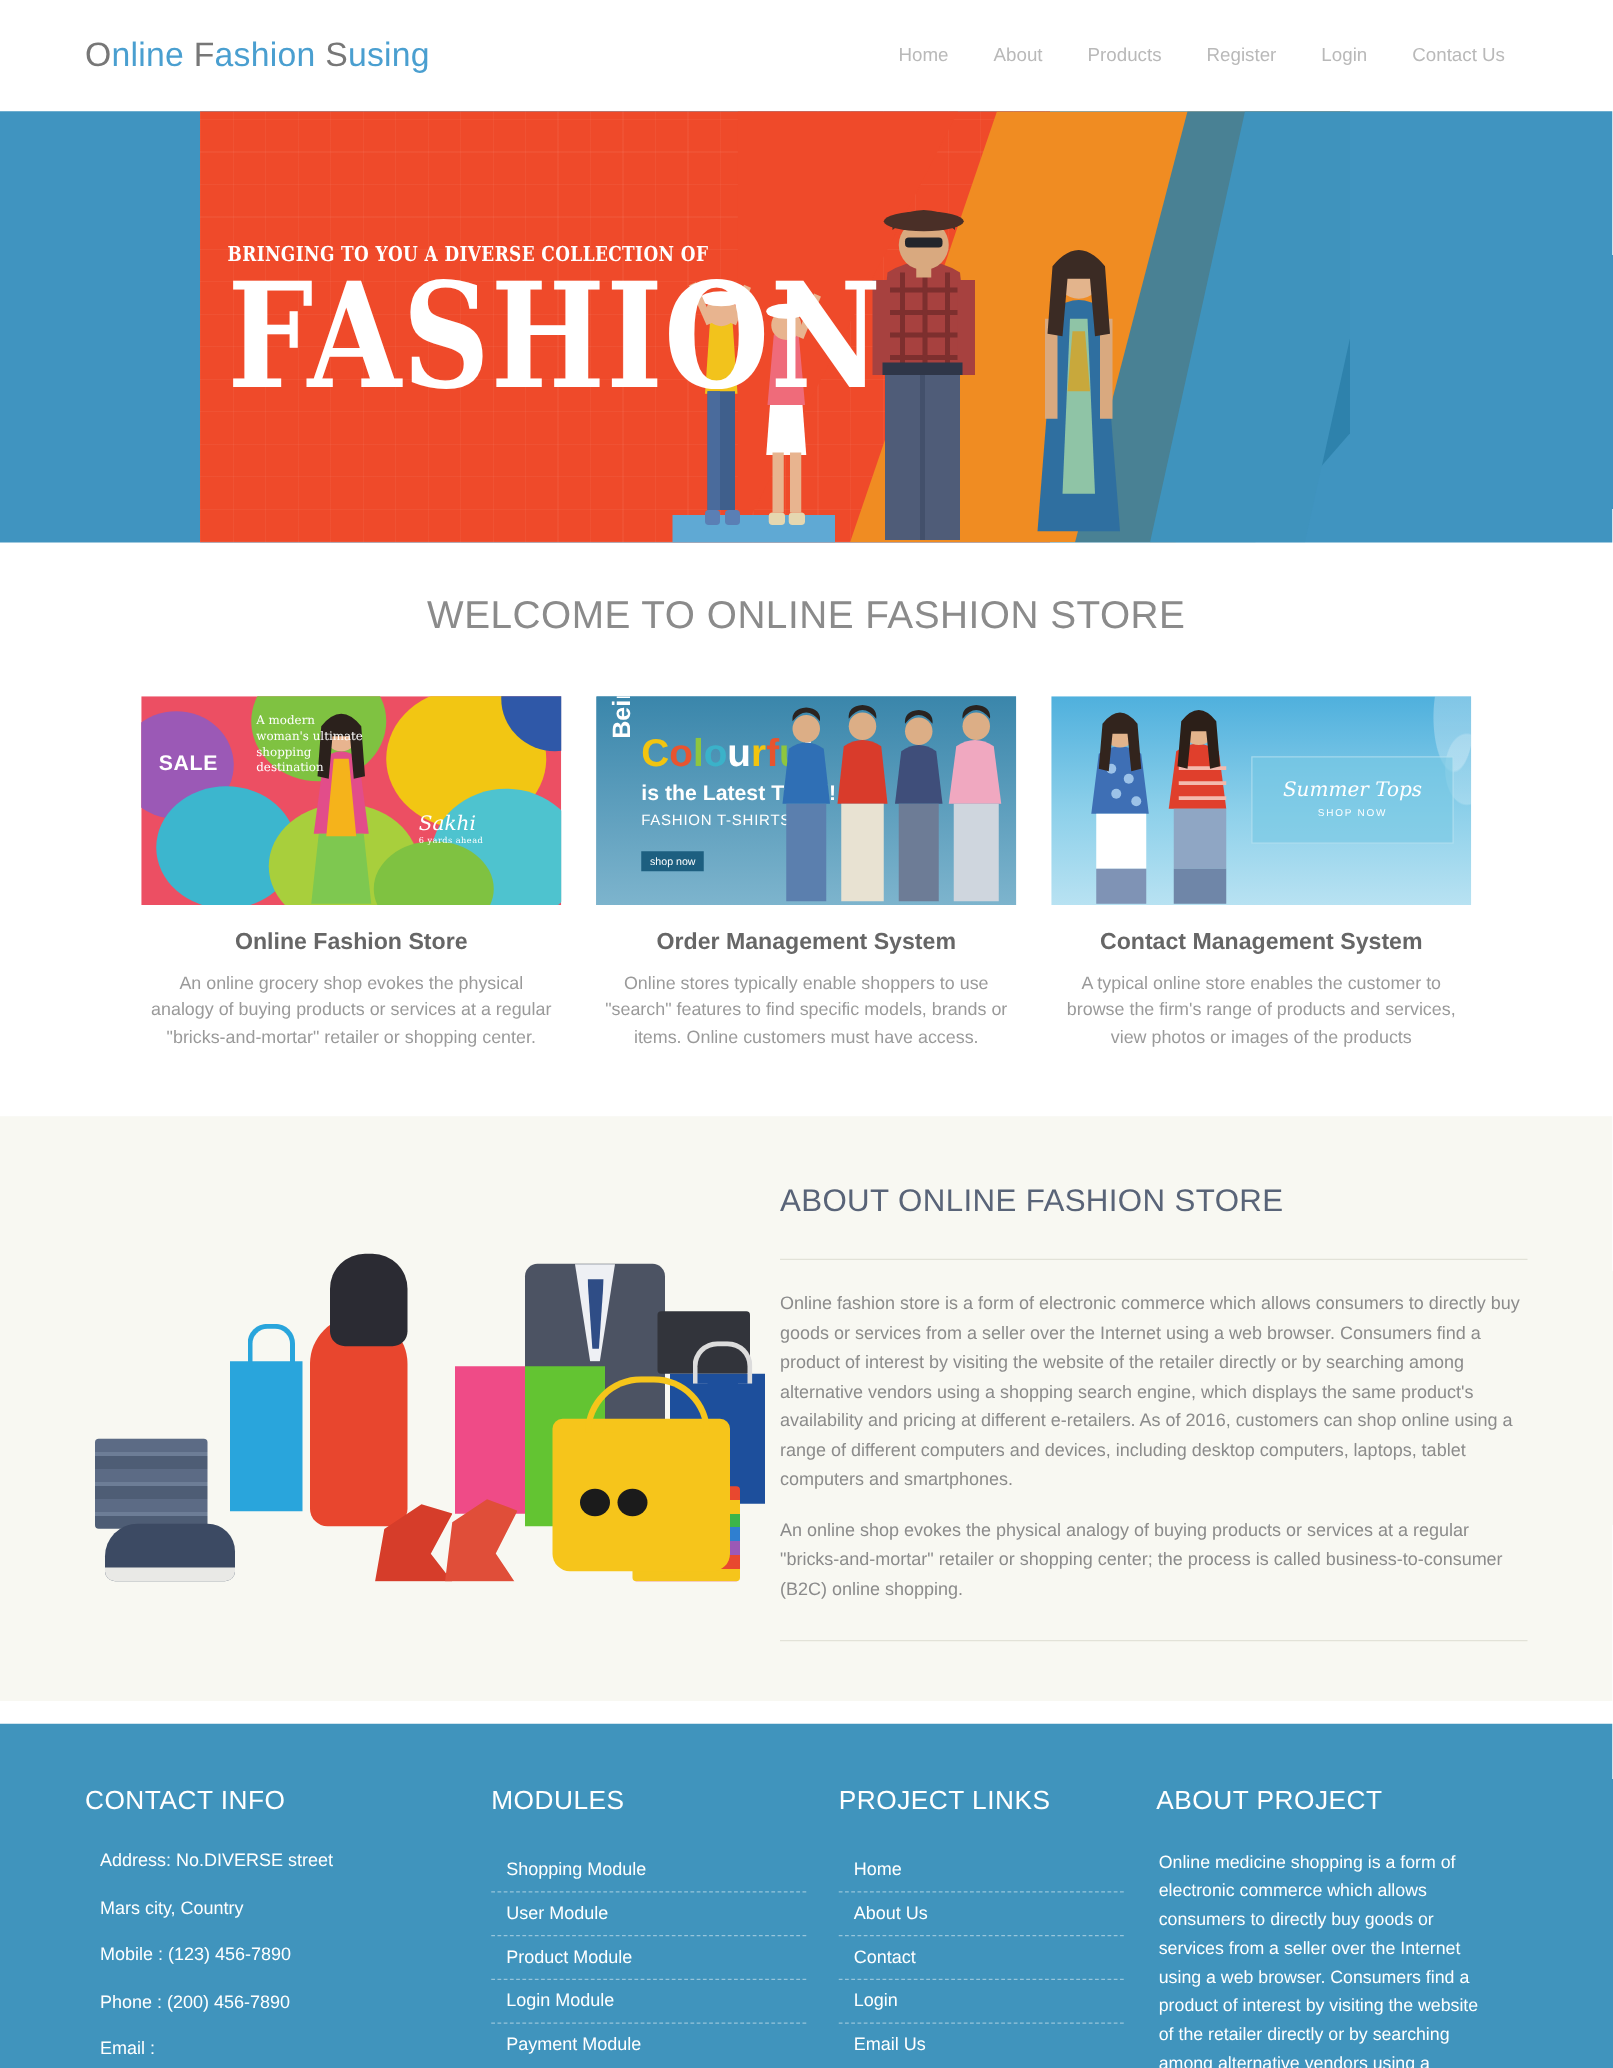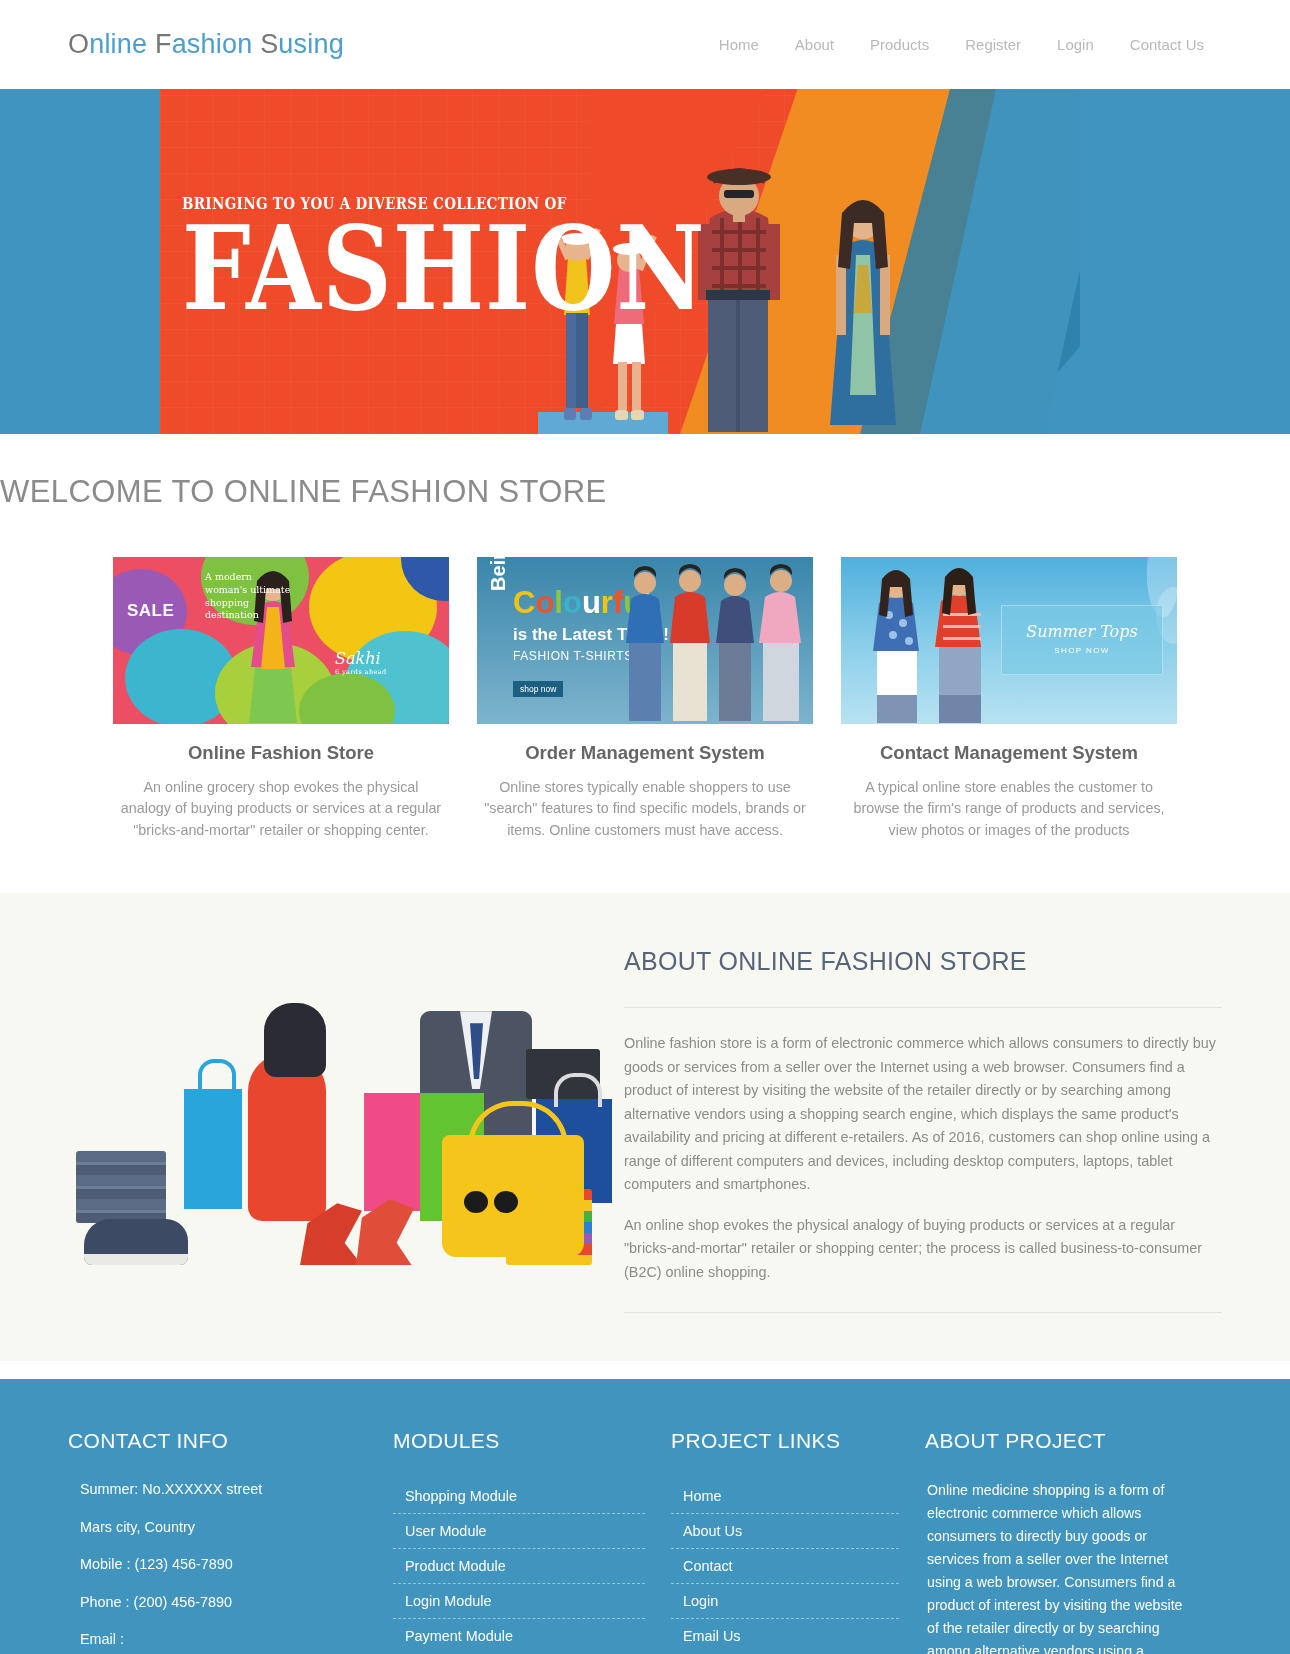--- a/index.html
+++ b/index.html
@@ -124,21 +124,21 @@
     position: absolute; left: 378px; bottom: 0;
     width: 130px; height: 22px; background: #5fa9d4;
   }
 
   
   .welcome {
     background: #ffffff;
     padding: 40px 0 0 0;
   }
   .welcome h2 {
-    text-align: left;
+    text-align: center;
     color: #8b8b8b;
     font-size: 31px;
     font-weight: 400;
     letter-spacing: .4px;
     padding: 0 0 4px 0;
   }
 
   .cards {
     display: flex;
     justify-content: center;
@@ -612,21 +612,21 @@
     <div class="about-rule bottom"></div>
   </div>
 </section>
 
 <div class="footer-gap"></div>
 
 <footer class="site-footer">
 
   <div class="fcol c1">
     <h4>CONTACT INFO</h4>
-    <div class="contact-line">Summer: No.XXXXXX street</div>
+    <div class="contact-line">Address: No.DIVERSE street</div>
     <div class="contact-line">Mars city, Country</div>
     <div class="contact-line">Mobile : (123) 456-7890</div>
     <div class="contact-line">Phone : (200) 456-7890</div>
     <div class="contact-line">Email :</div>
   </div>
 
   <div class="fcol c2">
     <h4>MODULES</h4>
     <ul class="flist">
       <li>

